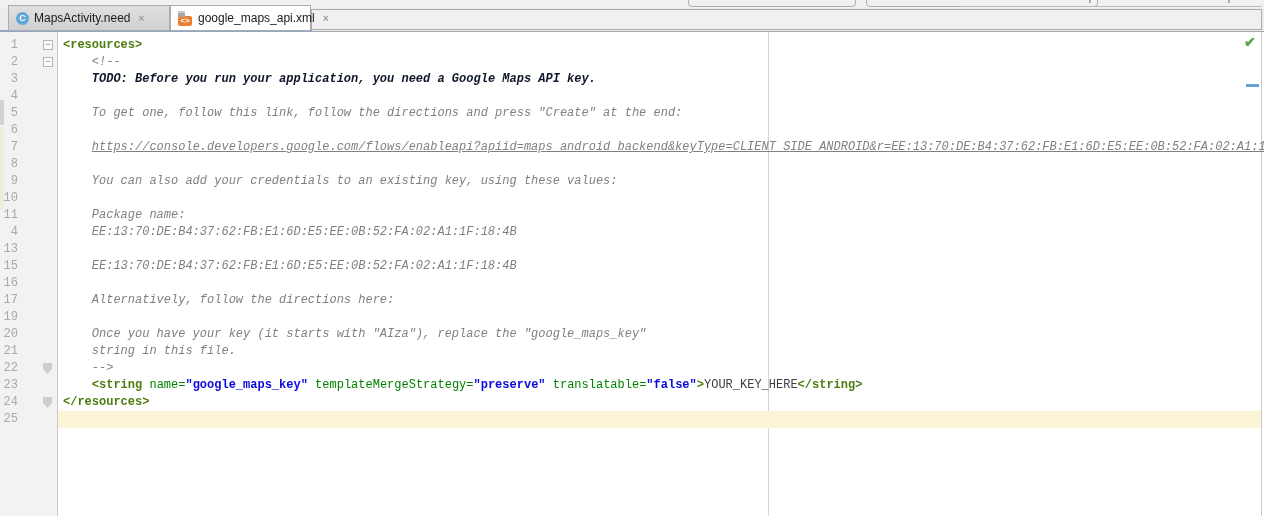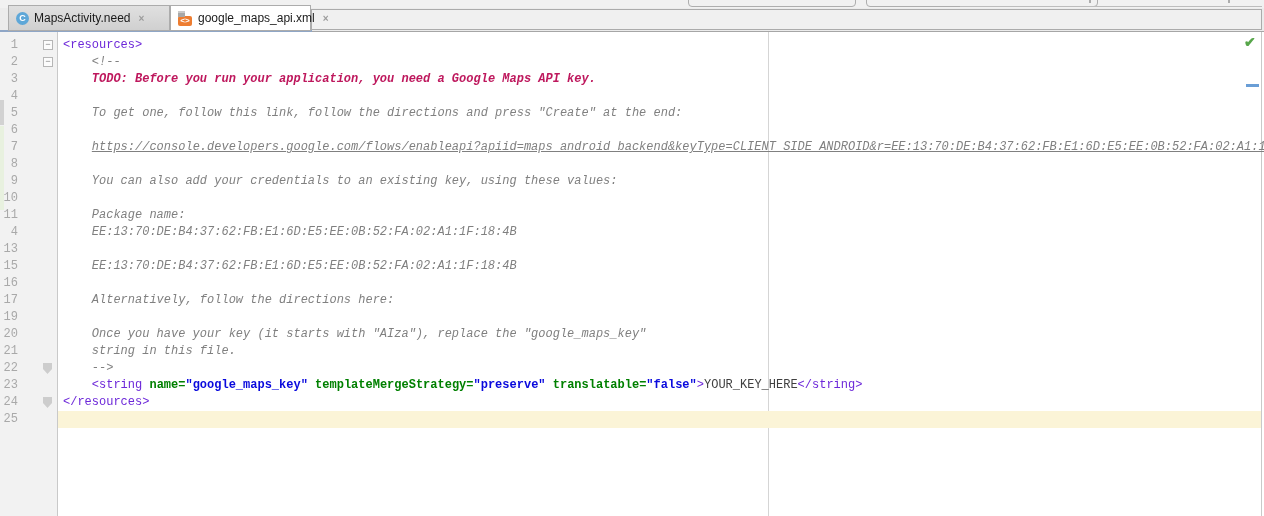--- a/index.html
+++ b/index.html
@@ -47,26 +47,26 @@
   .row{position:relative;height:17px;font-family:"Liberation Mono",monospace;font-size:12px;
        line-height:17px;white-space:pre;}
   .caret-bg{position:absolute;left:58px;width:1203px;top:0;height:17px;background:#FBF4D7;}
   .ln{position:absolute;left:0;width:18px;text-align:right;color:#A9A9A9;font-size:12px;}
   .fold{position:absolute;left:43px;top:3px;box-sizing:border-box;}
   .fold.open{width:10px;height:10px;border:1px solid #B6B6B6;background:#FCFCFC;color:#808080;
              font-size:9px;line-height:8px;text-align:center;}
   .fold.end{width:9px;height:11px;background:#CDCDCD;
             clip-path:polygon(0 0,100% 0,100% 55%,50% 100%,0 55%);}
   .code{display:block;margin-left:63px;position:relative;}
-  .tag{color:#6d28d9;font-weight:normal;}
-  .attr{color:#008000;font-weight:bold;}
+  .tag{color:#4d7c0f;font-weight:bold;}
+  .attr{color:#008000;font-weight:normal;}
   .val{color:#0909DD;font-weight:bold;}
   .plain{color:#404040;}
   .comment{color:#808080;font-style:italic;}
-  .todo{color:#be185d;font-weight:bold;font-style:italic;}
+  .todo{color:#0f172a;font-weight:bold;font-style:italic;}
   .url{color:#808080;font-style:italic;text-decoration:underline;}
 </style>
 </head>
 <body>
 
 <div class="topbar">
   <div class="frag frag1"></div>
   <div class="frag frag2"></div>
   <div class="fragline"></div>
   <div class="tick tick1"></div>

